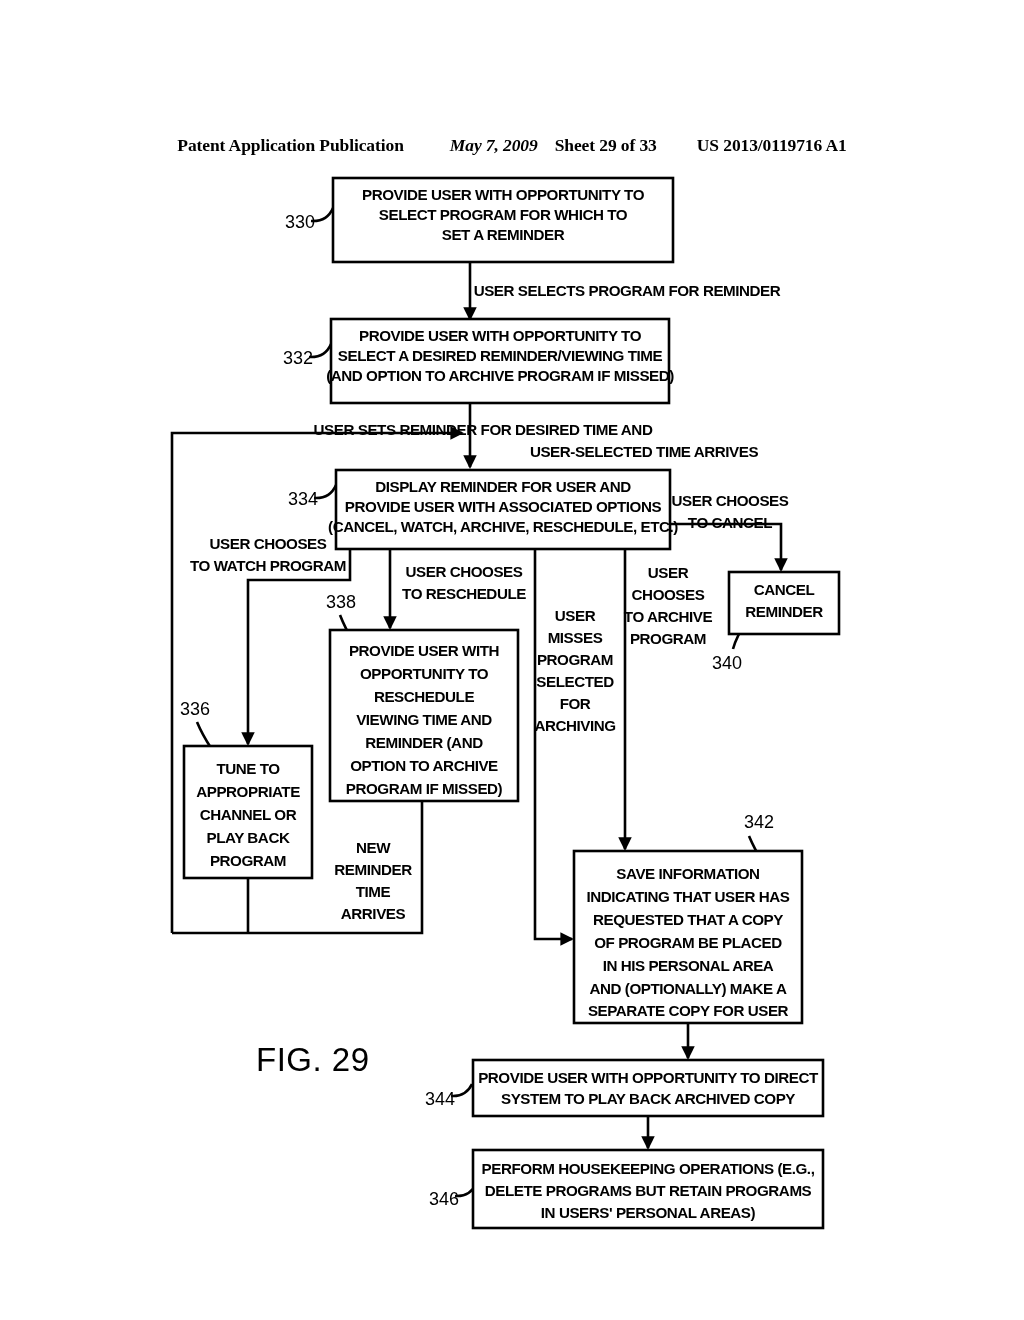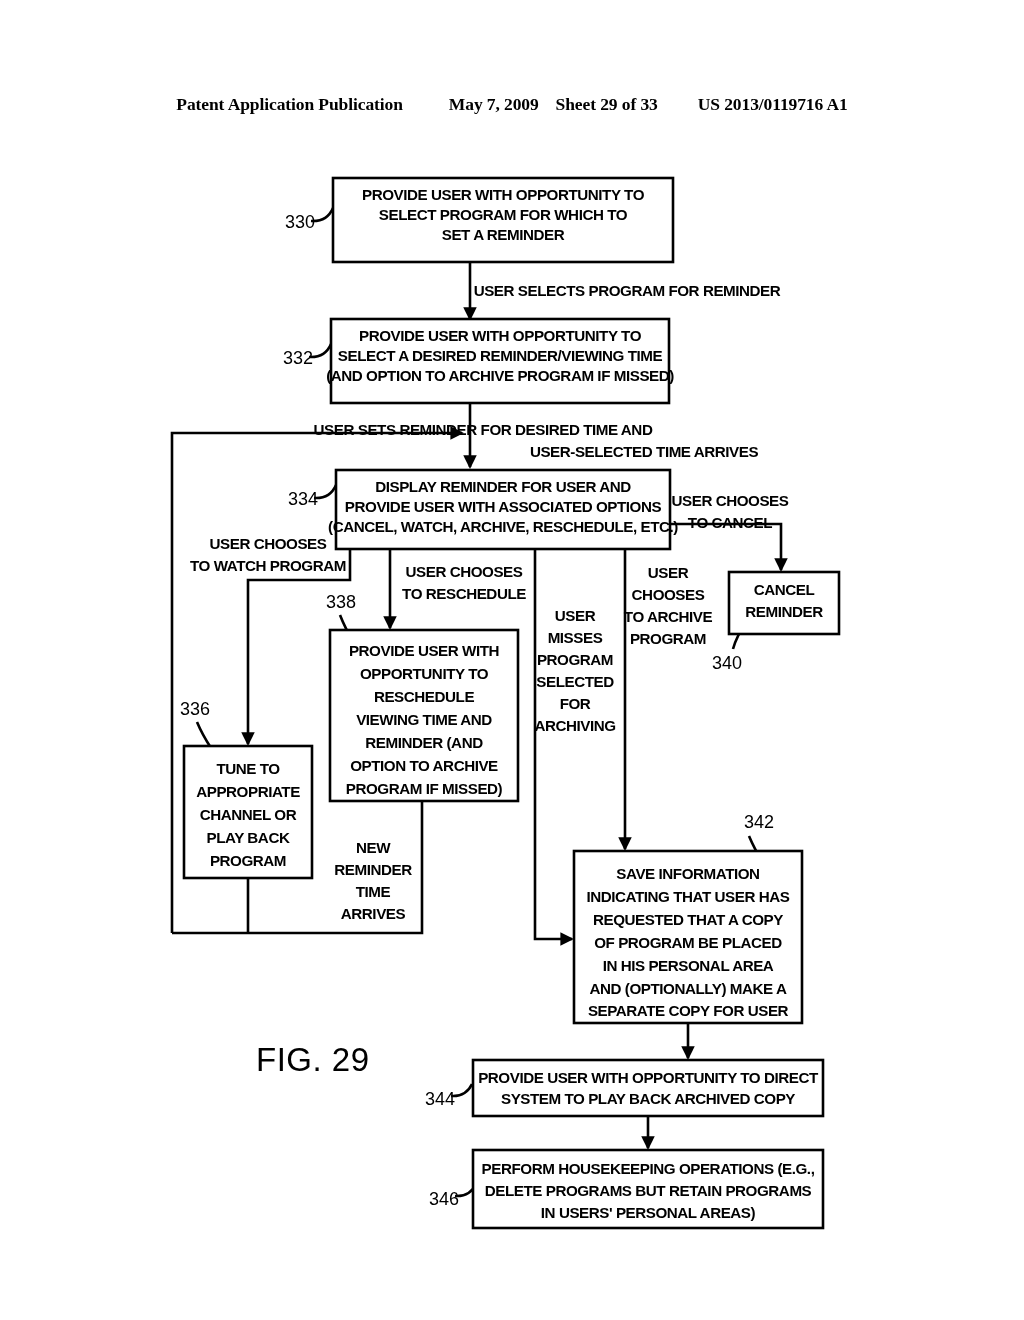--- a/index.html
+++ b/index.html
@@ -31,22 +31,22 @@
     display: flex;
     justify-content: center;
     align-items: baseline;
     font-family: "Liberation Serif", serif;
     font-weight: bold;
     font-size: 17.5px;
     letter-spacing: -0.1px;
     white-space: nowrap;
   }
   .pub-header .hdr-title { margin-right: 46px; }
-  .pub-header .hdr-date  { margin-right: 17px; }
-  .pub-header .hdr-sheet { margin-right: 40px; }
+  .pub-header .hdr-date  { margin-right: 17px; font-style: italic; }
+  .pub-header .hdr-sheet { margin-right: 40px; margin-top: 41px; }
   .pub-header .hdr-num   { }
 
   
   #figure {
     position: absolute;
     left: 0;
     top: 0;
     width: 1024px;
     height: 1320px;
   }

